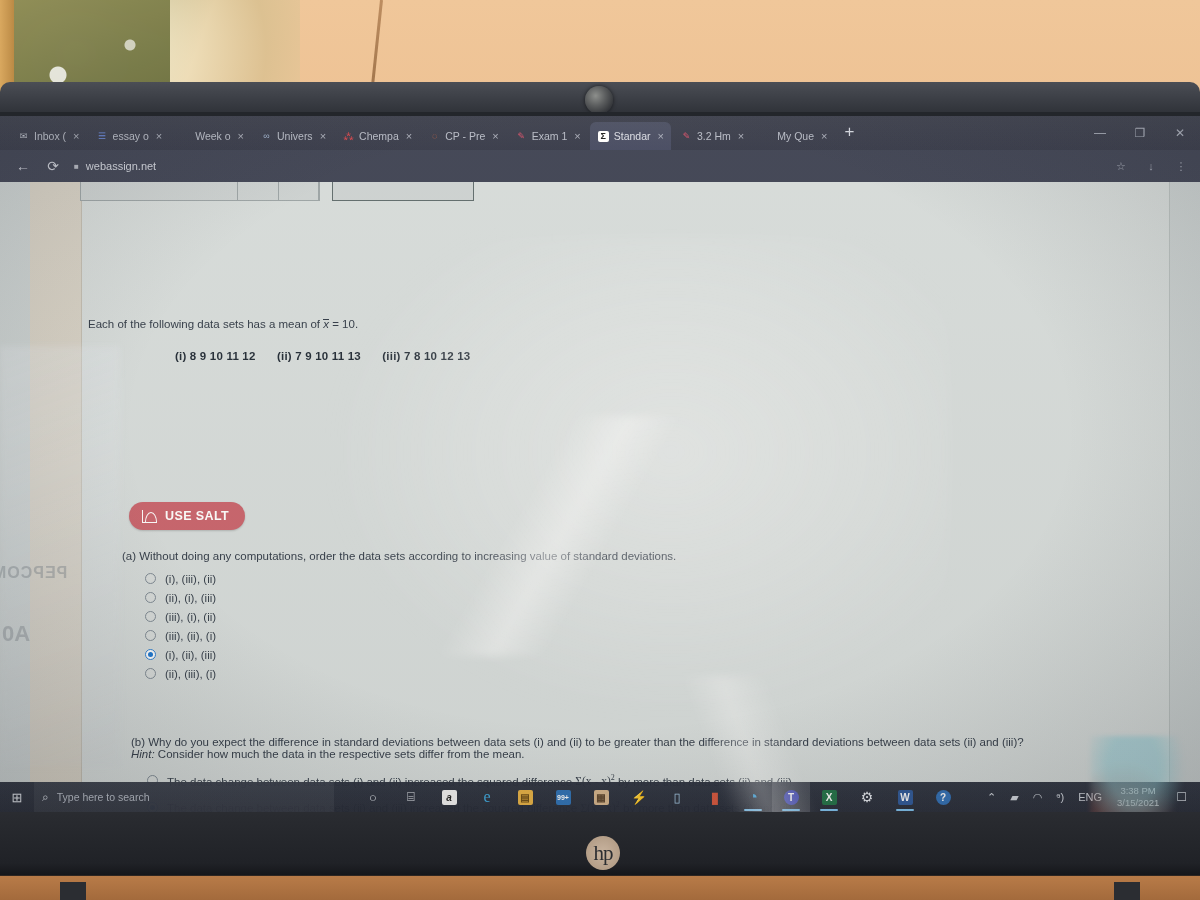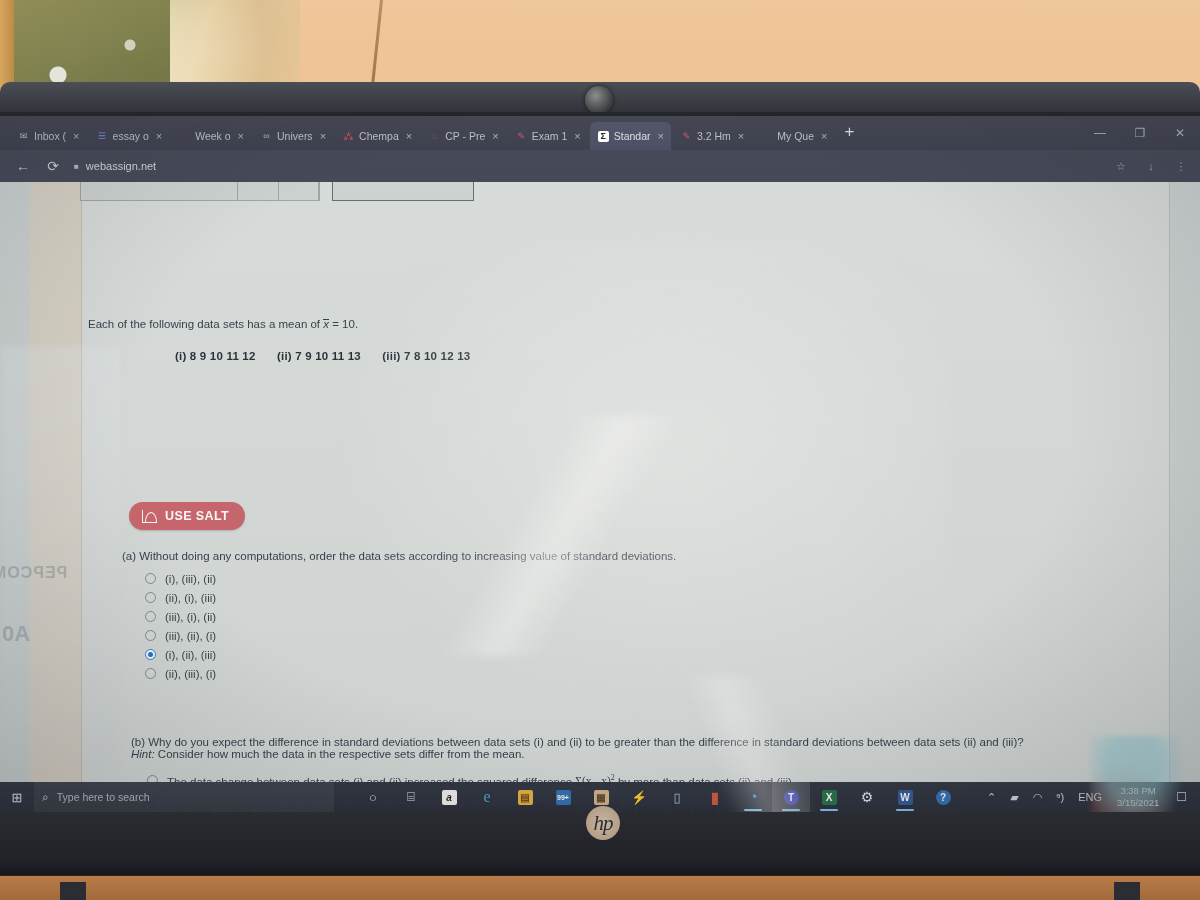--- a/index.html
+++ b/index.html
@@ -57,26 +57,26 @@
     position: absolute; left: 585px; top: 86px; width: 28px; height: 28px;
     border-radius: 50%;
     background: radial-gradient(circle at 38% 35%, #8d8f8c 0%, #5b5d5e 40%, #34363a 75%);
     box-shadow: 0 0 4px rgba(0,0,0,.6);
   }
   #laptop-bottom {
     position: absolute; left: 0; bottom: 0; right: 0; height: 88px;
     background: linear-gradient(180deg,#2a2c31 0%, #202227 58%, #15161a 72%, #b87b48 73%, #a36a3c 100%);
   }
   #hp-logo {
-    position: absolute; left: 586px; top: 806px; width: 34px; height: 34px;
+    position: absolute; left: 586px; top: 836px; width: 34px; height: 34px;
     border-radius: 50%;
     background: radial-gradient(circle, #c9b49f 0%, #b49e88 70%, #9b8670 100%);
     display: flex; align-items: center; justify-content: center;
     font-family: "Liberation Serif", serif;
-    font-style: italic; font-size: 21px; color: #2b2d31; letter-spacing: -1px;
+    font-size: 21px; color: #2b2d31; letter-spacing: -1px;
   }
   #laptop-foot-l, #laptop-foot-r {
     position: absolute; bottom: 0; height: 18px; background: #2b2d32;
   }
   #laptop-foot-l { left: 60px; width: 26px; }
   #laptop-foot-r { right: 60px; width: 26px; }
 
   
   #screen {
     position: absolute; left: 0; top: 116px; right: 0; bottom: 88px;

